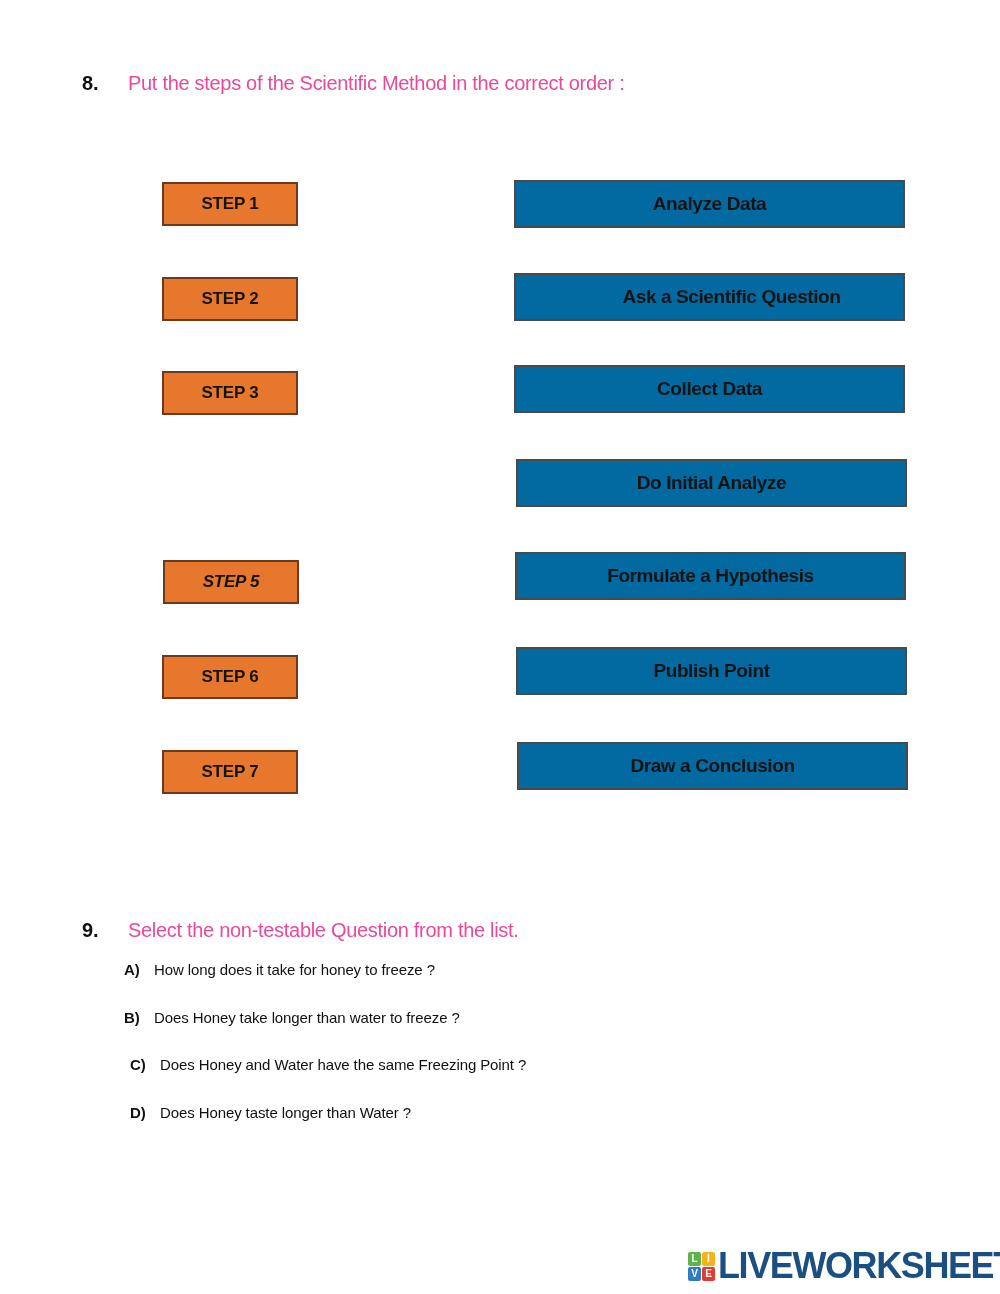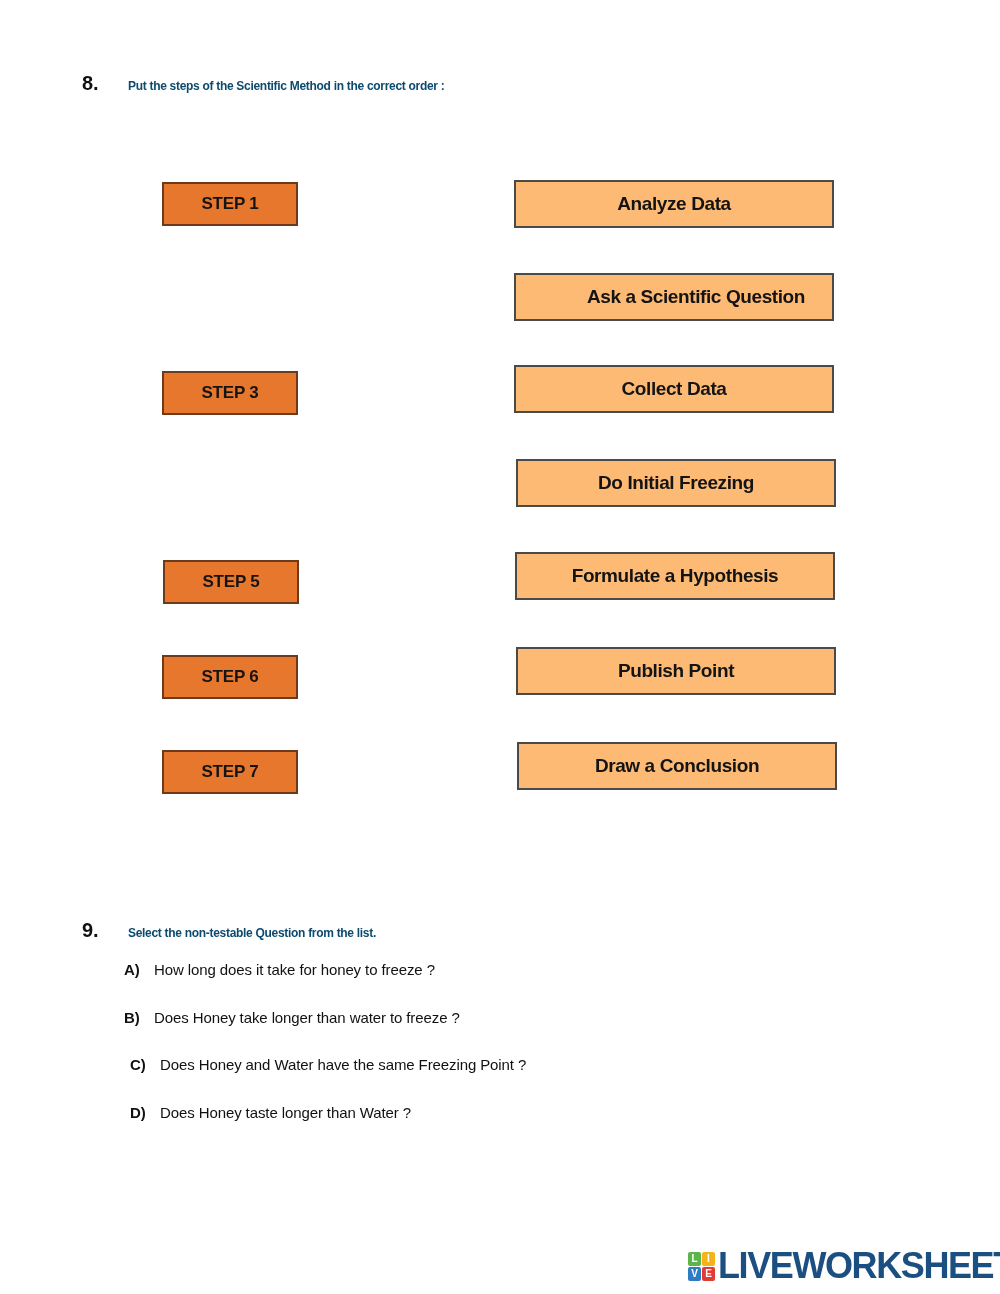--- a/index.html
+++ b/index.html
@@ -25,23 +25,23 @@
     align-items: baseline;
   }
   .q-num {
     font-size: 20px;
     font-weight: bold;
     color: #111111;
     letter-spacing: -0.2px;
   }
   .q8-header .q-num { width: 46px; }
   .q-title {
-    font-size: 12px;
-    font-weight: bold;
-    color: #0c4a6e;
+    font-size: 20px;
+    font-weight: normal;
+    color: #ec4899;
     letter-spacing: -0.3px;
     white-space: nowrap;
   }
 
   
   .match-area {
     position: absolute;
     left: 0;
     top: 180px;
     width: 1000px;
@@ -60,24 +60,24 @@
     display: flex;
     align-items: center;
     justify-content: center;
     font-size: 17px;
     font-weight: bold;
     color: #141414;
     letter-spacing: -0.2px;
   }
   .answer-box {
     position: absolute;
-    width: 320px;
+    width: 391px;
     height: 48px;
     box-sizing: border-box;
-    background: #fdba74;
+    background: #0369a1;
     border: 2px solid #4a4a48;
     display: flex;
     align-items: center;
     justify-content: center;
     font-size: 19px;
     font-weight: bold;
     color: #141414;
     letter-spacing: -0.4px;
   }
 
@@ -164,34 +164,35 @@
 </div>
 
 <div class="match-area">
 
   <div class="match-row">
     <div class="step-box" style="left:162px; top:2px;">STEP 1</div>
     <div class="answer-box" style="left:514px; top:0px;">Analyze Data</div>
   </div>
 
   <div class="match-row">
+    <div class="step-box" style="left:162px; top:2px;">STEP 2</div>
     <div class="answer-box" style="left:514px; top:-2px;padding-left:44px;">Ask a Scientific Question</div>
   </div>
 
   <div class="match-row">
     <div class="step-box" style="left:162px; top:2px;">STEP 3</div>
     <div class="answer-box" style="left:514px; top:-4px;">Collect Data</div>
   </div>
 
   <div class="match-row">
-    <div class="answer-box" style="left:516px; top:-5px;">Do Initial Freezing</div>
-  </div>
-
-  <div class="match-row">
-    <div class="step-box" style="left:163px; top:2px;">STEP 5</div>
+    <div class="answer-box" style="left:516px; top:-5px;">Do Initial Analyze</div>
+  </div>
+
+  <div class="match-row">
+    <div class="step-box" style="left:163px; top:2px;font-style:italic;">STEP 5</div>
     <div class="answer-box" style="left:515px; top:-6px;">Formulate a Hypothesis</div>
   </div>
 
   <div class="match-row">
     <div class="step-box" style="left:162px; top:2px;">STEP 6</div>
     <div class="answer-box" style="left:516px; top:-6px;">Publish Point</div>
   </div>
 
   <div class="match-row">
     <div class="step-box" style="left:162px; top:3px;">STEP 7</div>

